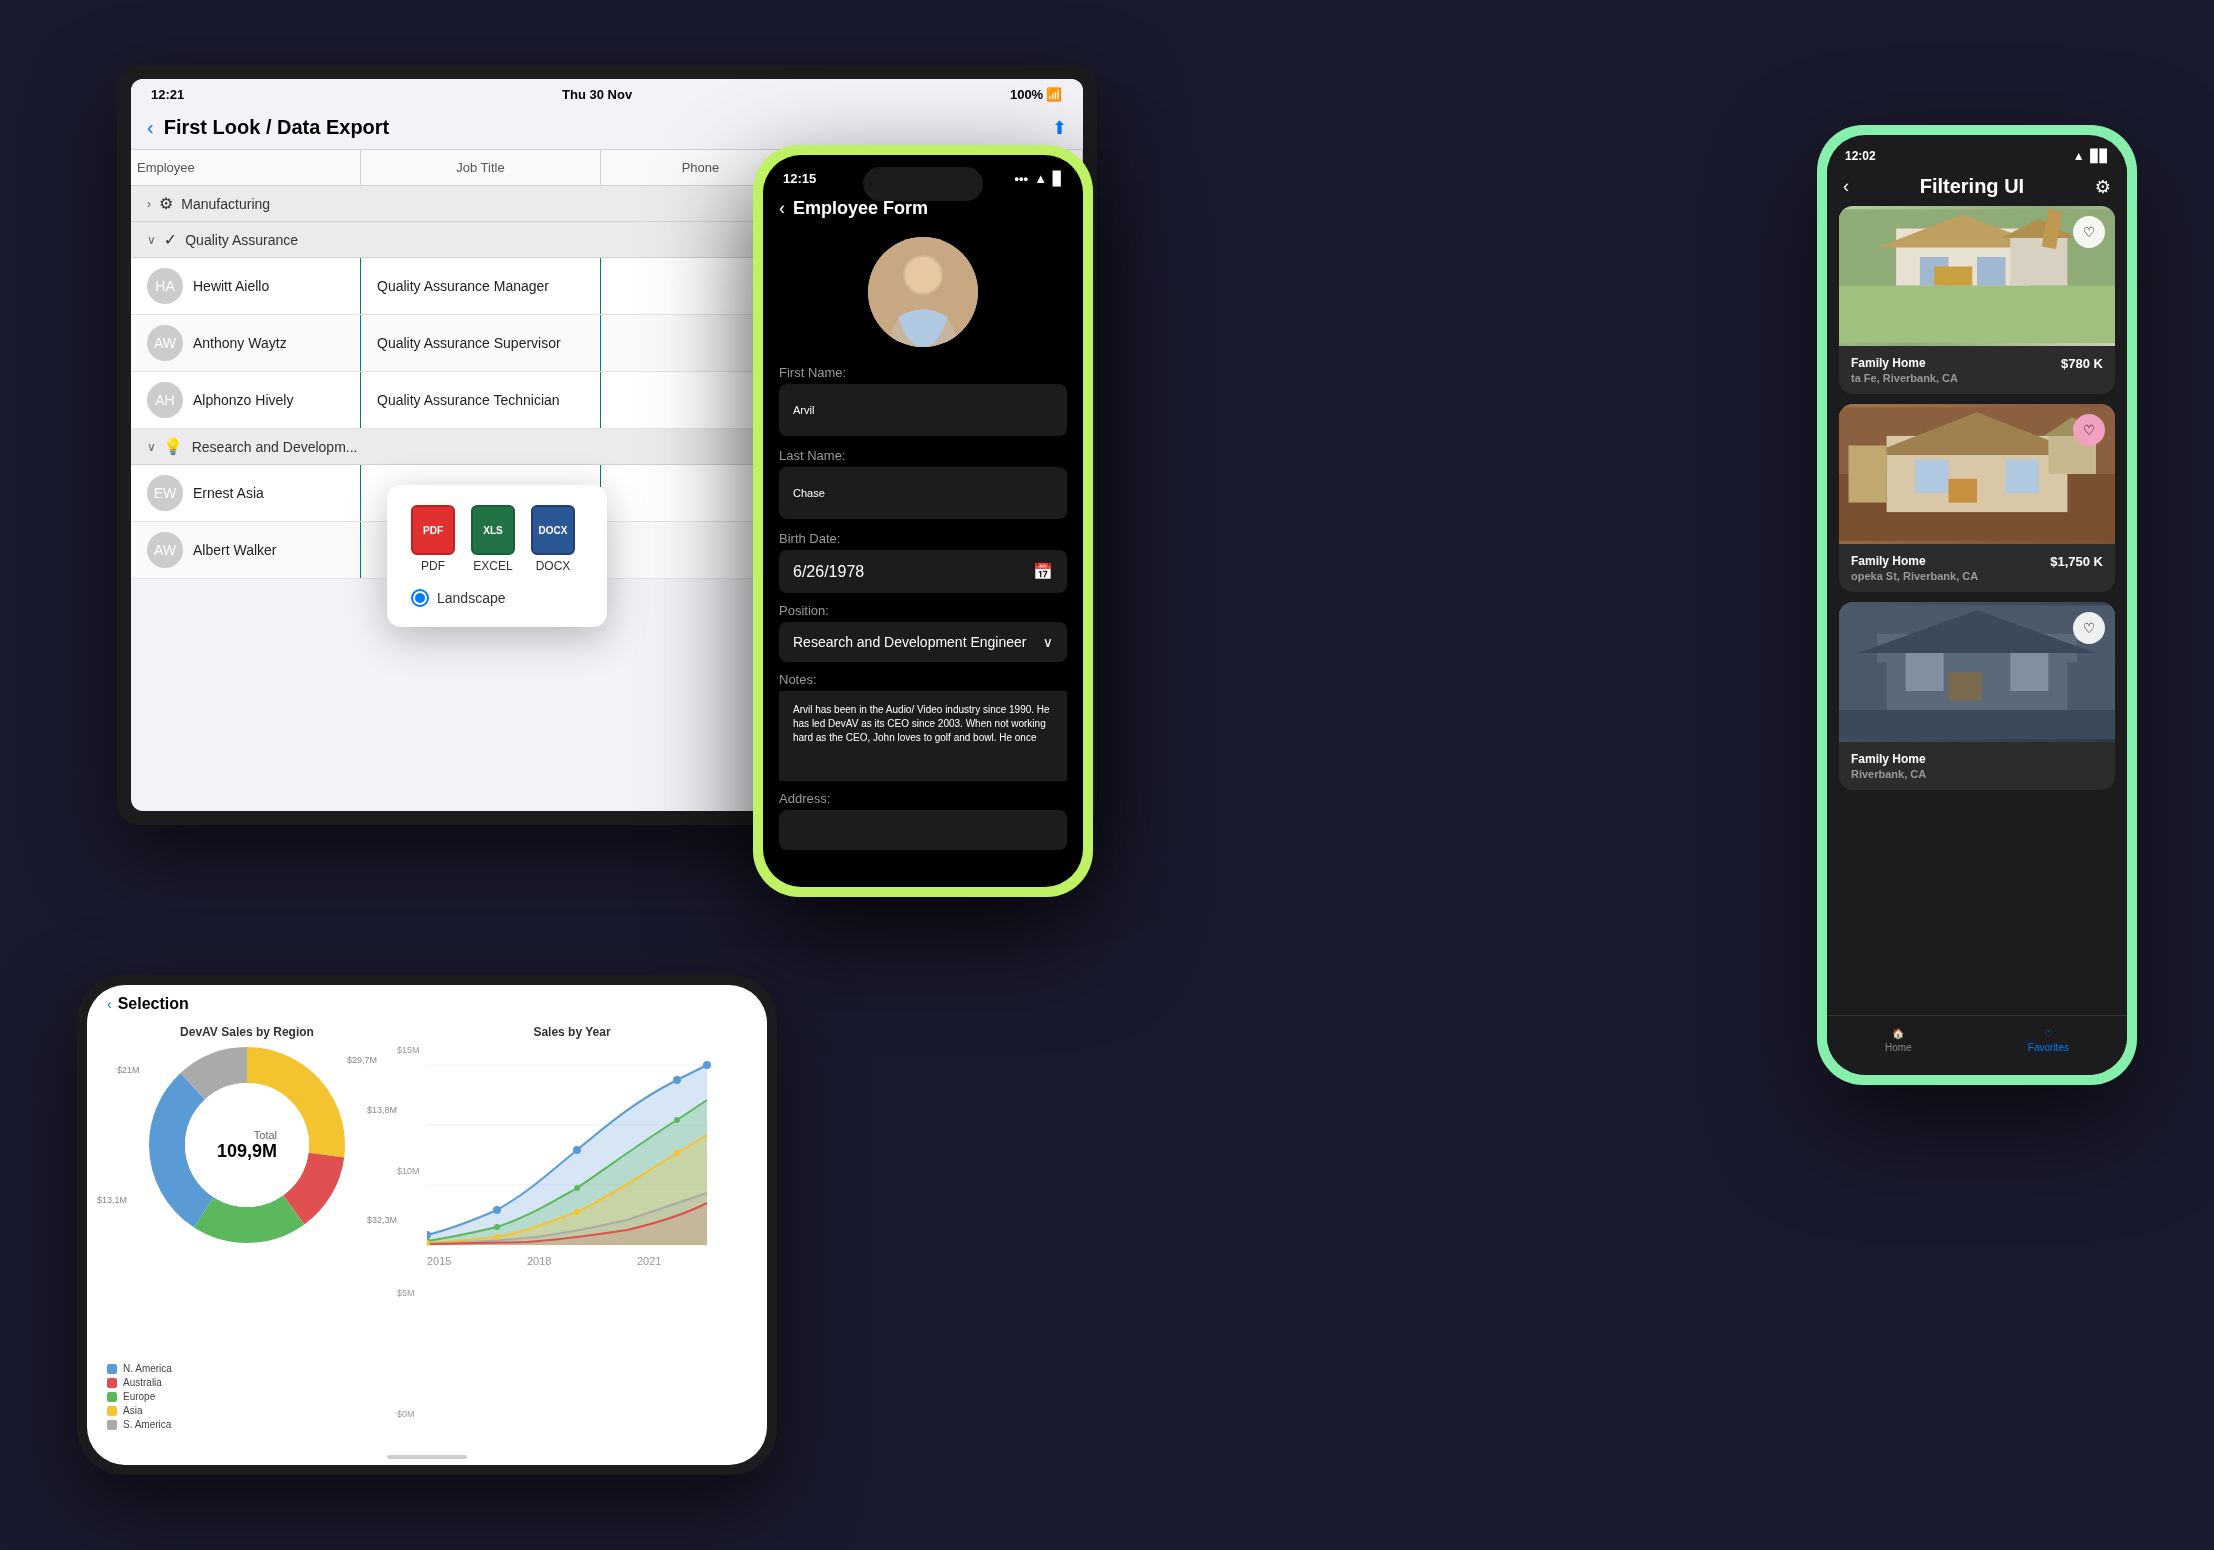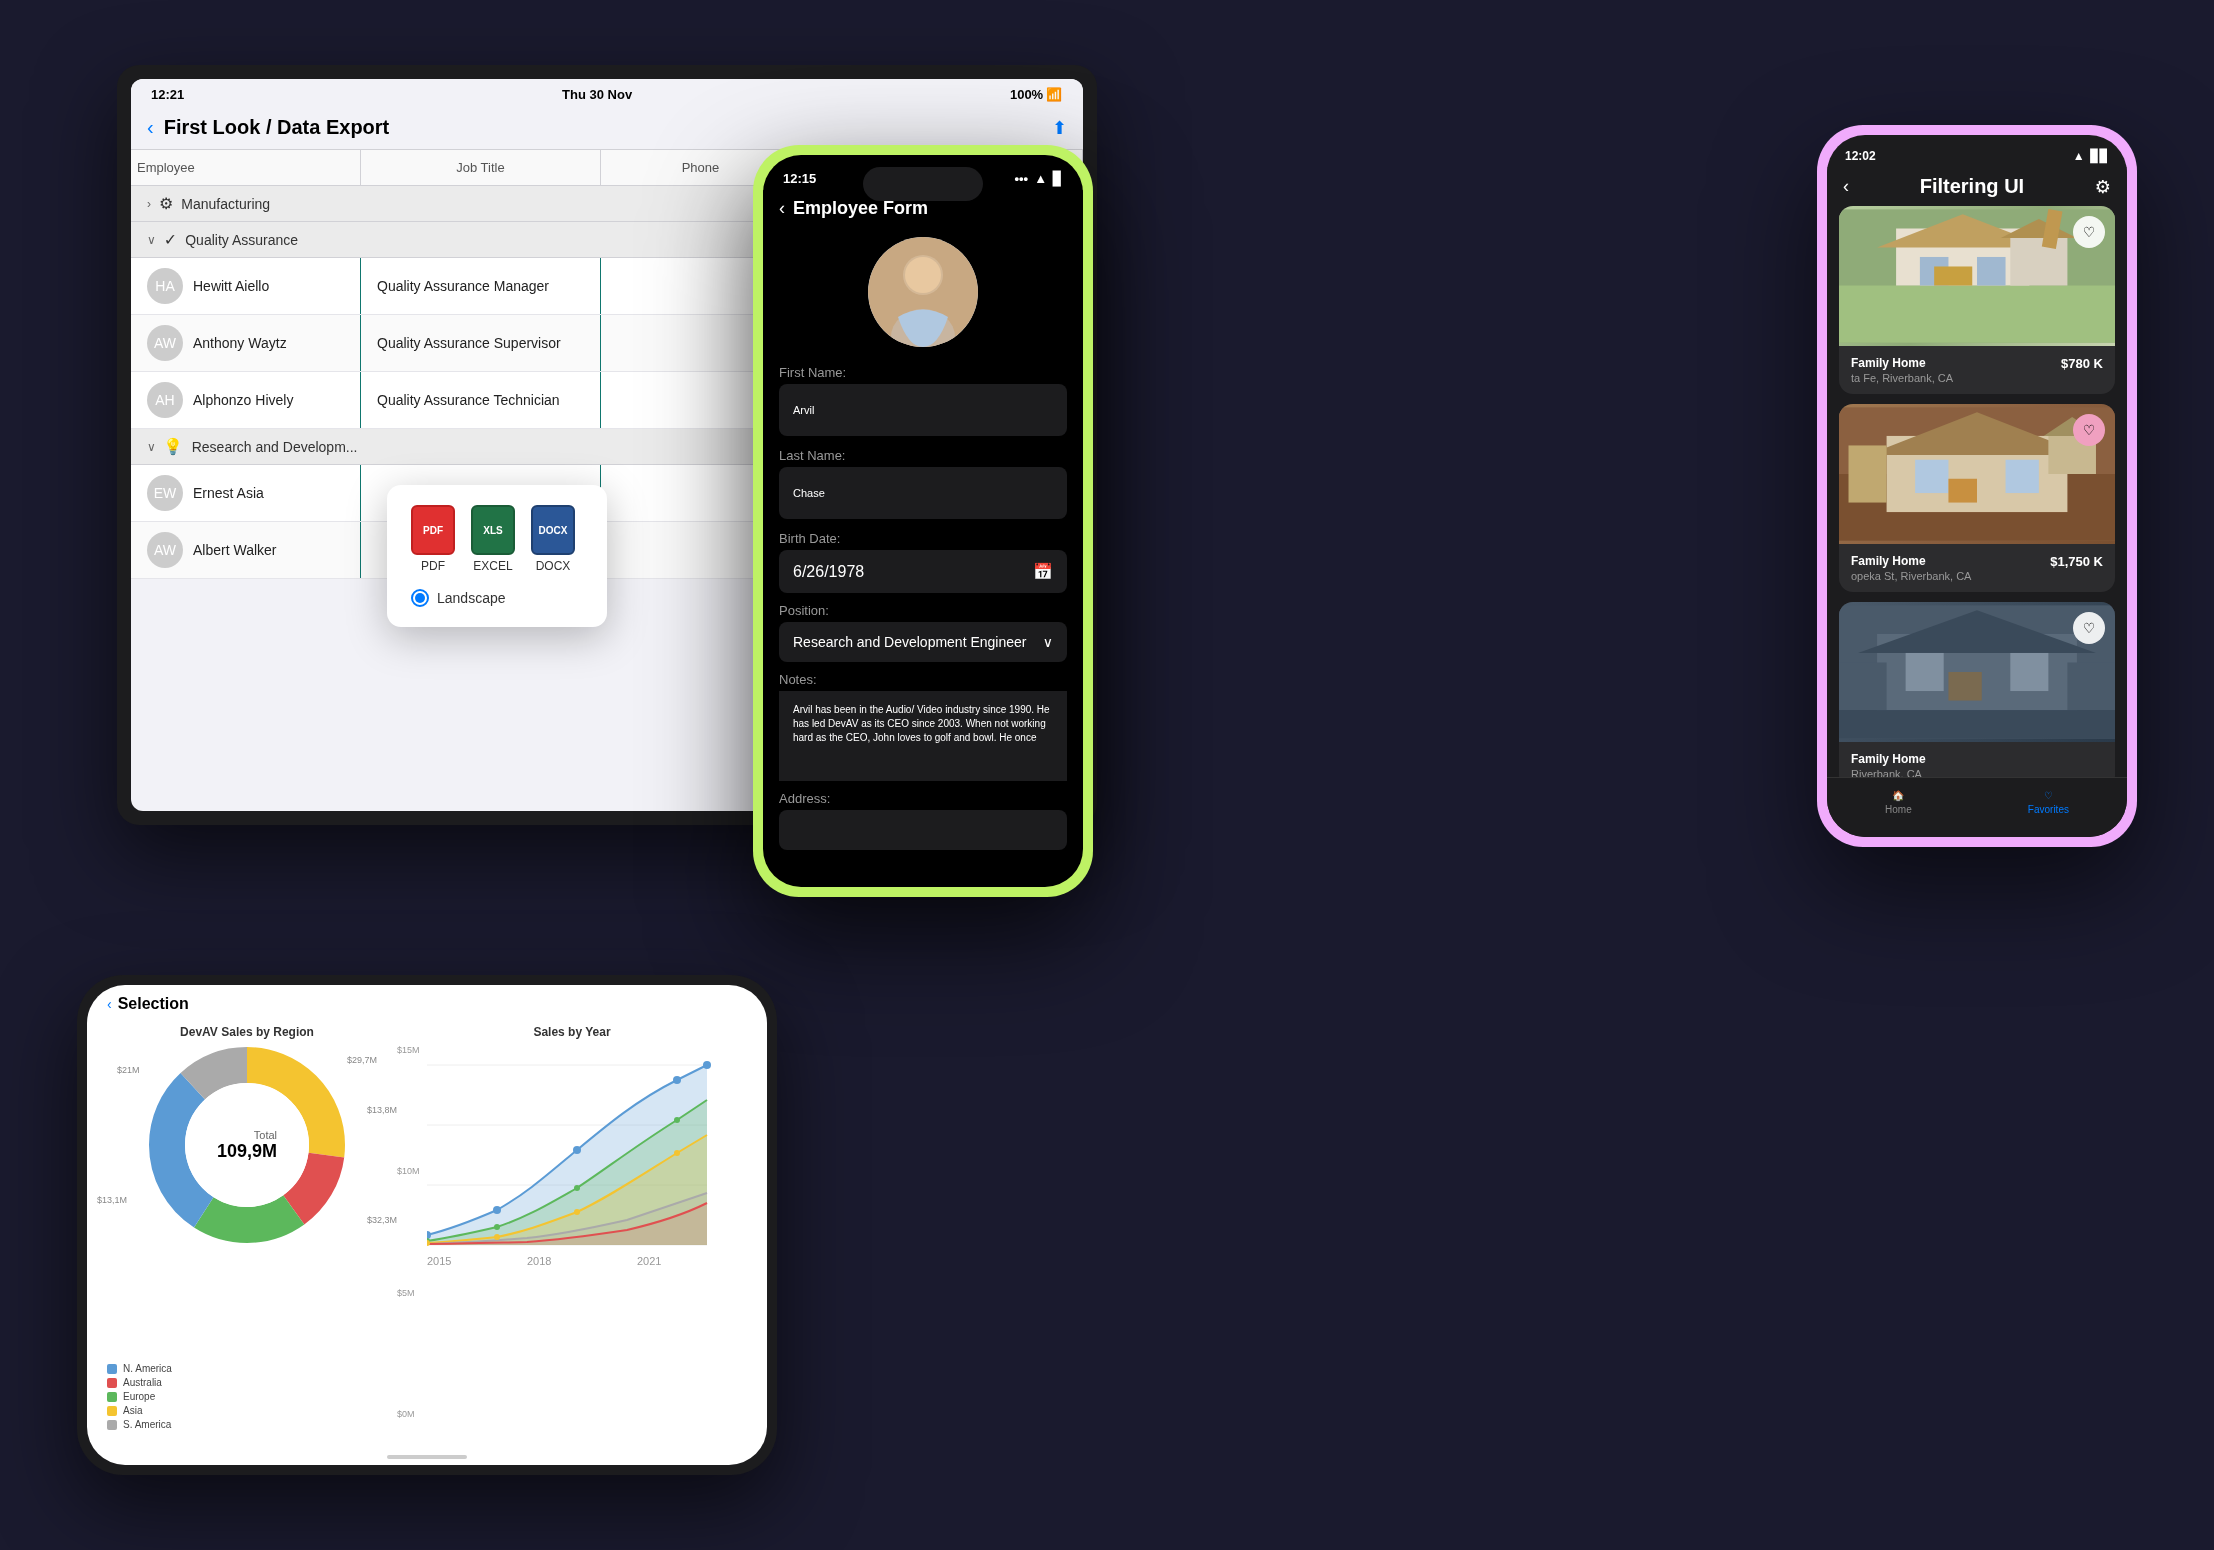--- a/index.html
+++ b/index.html
@@ -292,22 +292,22 @@
       min-height: 90px;
       line-height: 1.4;
     }
 
     
     .iphone-right {
       position: absolute;
       top: 80px;
       right: 20px;
       width: 320px;
-      height: 722px;
-      background: #f0abfc;
+      height: 960px;
+      background: #86efac;
       border-radius: 46px;
       box-shadow: 0 40px 100px rgba(0,0,0,0.6);
       overflow: hidden;
     }
     .iphone-right-inner {
       position: absolute;
       top: 10px; left: 10px; right: 10px; bottom: 10px;
       background: #1c1c1e;
       border-radius: 38px;
       overflow: hidden;
@@ -358,21 +358,21 @@
       font-size: 14px;
     }
     .re-card-heart.pink { background: #f0a0c0; }
     .re-card-info {
       padding: 10px 12px;
       display: flex;
       justify-content: space-between;
       align-items: flex-start;
     }
     .re-card-info .left .type { font-size: 12px; font-weight: 600; color: #fff; }
-    .re-card-info .left .addr { font-size: 11px; color: #999; margin-top: 2px; }
+    .re-card-info .left .addr { font-size: 11px; color: #999; margin-top: 2px; font-weight: bold; }
     .re-card-info .price { font-size: 13px; font-weight: 700; color: #fff; }
     .re-bottom-nav {
       position: absolute;
       bottom: 0; left: 0; right: 0;
       height: 60px;
       background: #1c1c1e;
       border-top: 1px solid #333;
       display: flex;
       align-items: center;
       justify-content: space-around;

